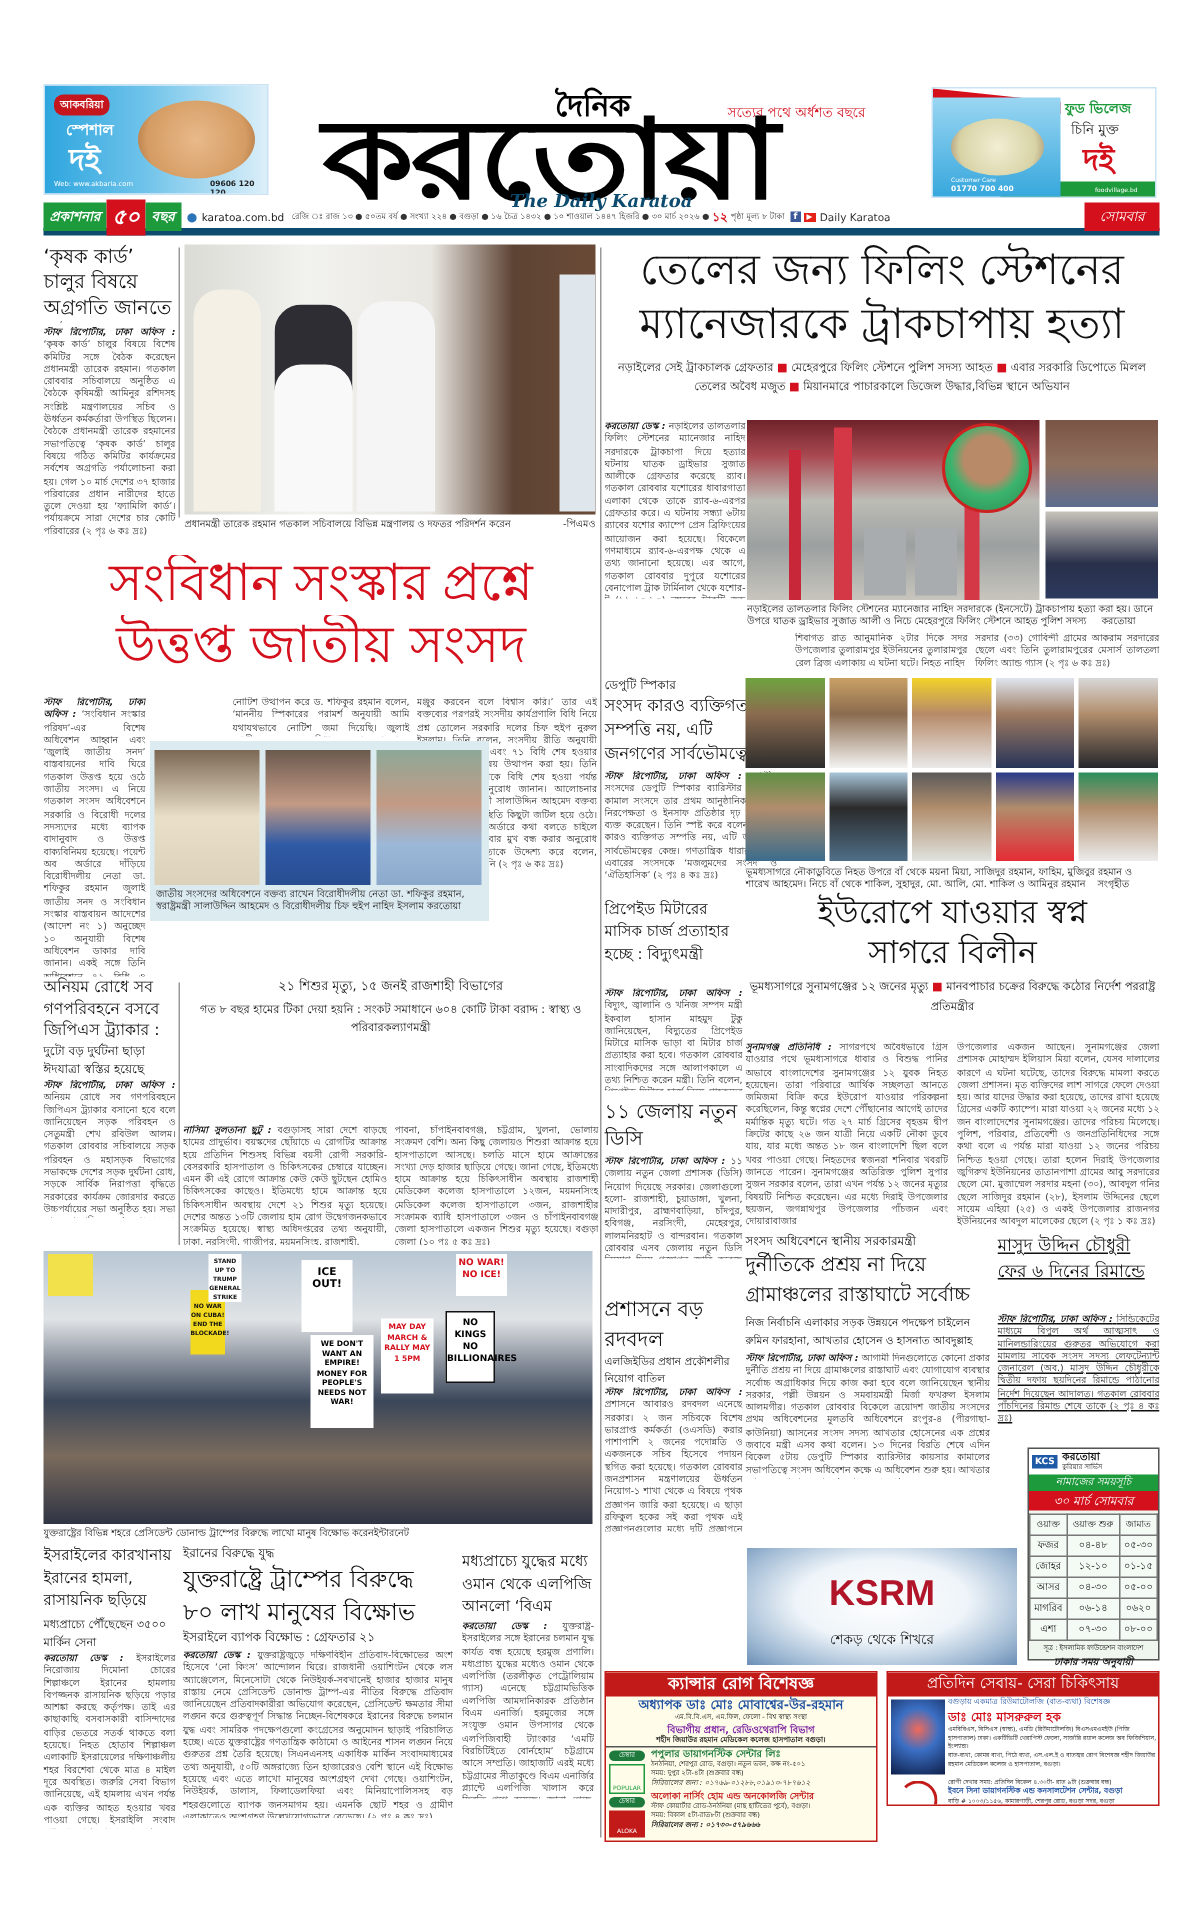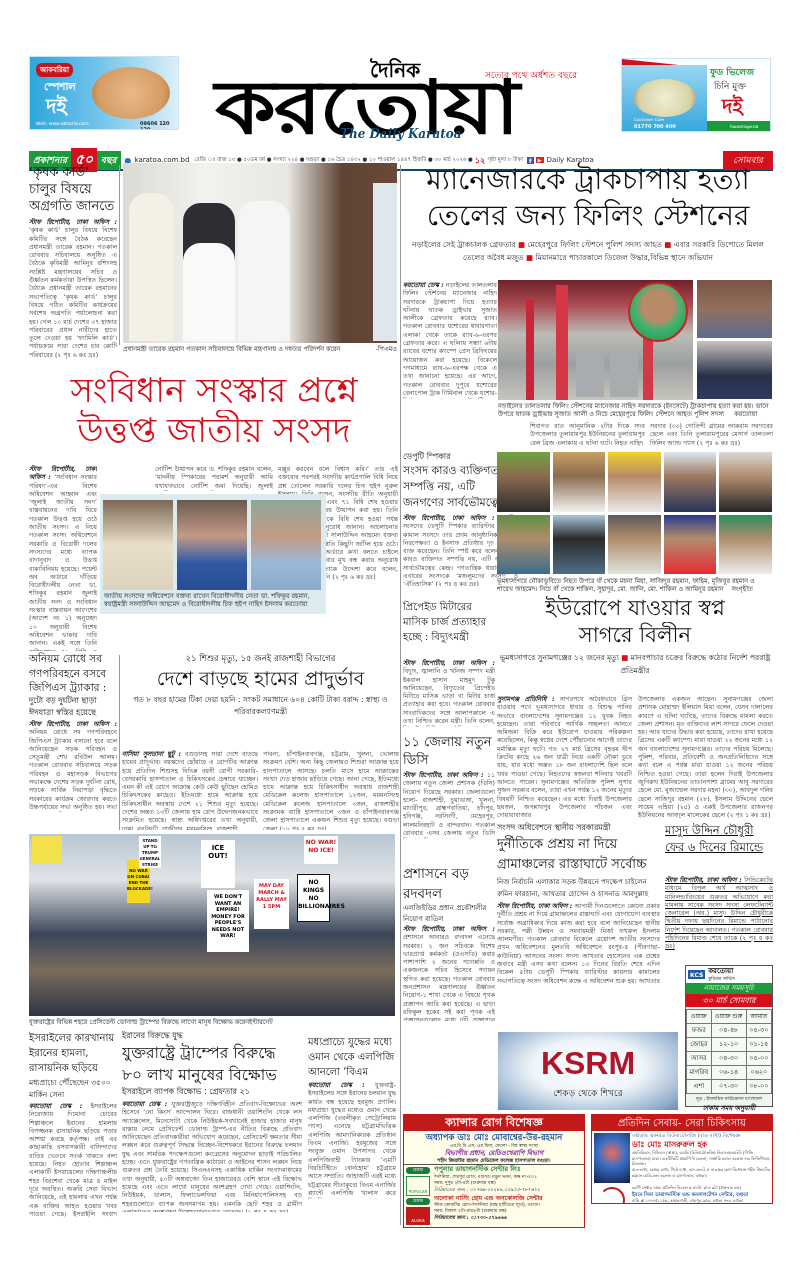--- a/index.html
+++ b/index.html
@@ -63,21 +63,21 @@
   <div class="abs" style="left:0;top:6px;width:85px;height:68px;background:linear-gradient(180deg,#9ad6f2,#34a6dc);"></div>
   <div class="abs" style="left:12px;top:20px;width:62px;height:38px;border-radius:50%;background:radial-gradient(circle,#f1eed3 0%,#d8d3a6 70%,#9f8466 100%);"></div>
   <div class="abs" style="left:88px;top:6px;color:#1d9a3c;font-size:9px;font-weight:bold;">ফুড ভিলেজ</div>
   <div class="abs" style="left:92px;top:20px;color:#222;font-size:9px;">চিনি মুক্ত</div>
   <div class="abs" style="left:100px;top:32px;color:#d4101c;font-size:20px;font-weight:bold;">দই</div>
   <div class="abs" style="left:12px;top:58px;color:#fff;font-size:4px;">Customer Care</div>
   <div class="abs" style="left:12px;top:64px;color:#fff;font-size:5px;font-weight:bold;">01770 700 400</div>
   <div class="abs" style="left:108px;top:65px;color:#fff;font-size:4px;">foodvillage.bd</div>
 </div>
 
-<div class="abs info-bar" style="left:29px;top:151px;width:744px;height:20px;border-bottom:2px solid #0c4a6e;">
+<div class="abs info-bar" style="left:29px;top:137px;width:744px;height:20px;border-bottom:5px solid #0c4a6e;">
   <span class="green-chip">প্রকাশনার</span>
   <span class="red-chip">৫০</span>
   <span class="green-chip">বছর</span>
   <span style="margin-left:4px;color:#2a73b8;font-size:8px;">●</span>
   <span style="margin-left:3px;font-size:7px;color:#222;">karatoa.com.bd</span>
   <span style="margin-left:5px;font-size:5.4px;">রেজি ঃ রাজ ১৩ ● ৫০তম বর্ষ ● সংখ্যা ২২৪ ● বগুড়া ● ১৬ চৈত্র ১৪৩২ ● ১০ শাওয়াল ১৪৪৭ হিজরি ● ৩০ মার্চ ২০২৬ ●</span>
   <span style="margin-left:2px;color:#d4101c;font-weight:bold;font-size:8px;">১২</span>
   <span style="margin-left:2px;font-size:5.4px;">পৃষ্ঠা মূল্য ৮ টাকা</span>
   <span style="margin-left:4px;background:#3b5998;color:#fff;font-size:6px;font-weight:bold;padding:0 2px;">f</span>
   <span style="margin-left:2px;background:#e62117;color:#fff;font-size:5px;padding:0 2px;">▶</span>
@@ -99,22 +99,22 @@
   <div class="abs" style="left:60px;top:40px;width:52px;height:138px;background:#f9f9f9;border-radius:18px 18px 0 0;box-shadow:0 40px 0 #2d2d33 inset;"></div>
   <div class="abs" style="left:115px;top:38px;width:52px;height:140px;background:#f5f5f5;border-radius:18px 18px 0 0;"></div>
   <div class="abs" style="left:250px;top:20px;width:24px;height:158px;background:#dfe6ec;"></div>
 </div>
 <div class="abs caption" style="left:123px;top:345px;width:274px;display:flex;justify-content:space-between;">
   <span>প্রধানমন্ত্রী তারেক রহমান গতকাল সচিবালয়ে বিভিন্ন মন্ত্রণালয় ও দফতর পরিদর্শন করেন</span>
   <span>-পিএমও</span>
 </div>
 
 <div class="abs" style="left:403px;top:162px;width:370px;">
+  <div class="hl serif" style="font-size:28px;line-height:36px;text-align:center;white-space:nowrap;">তেলের জন্য ফিলিং স্টেশনের</div>
   <div class="hl serif" style="font-size:28px;line-height:36px;text-align:center;white-space:nowrap;">ম্যানেজারকে ট্রাকচাপায় হত্যা</div>
-  <div class="hl serif" style="font-size:28px;line-height:36px;text-align:center;white-space:nowrap;">তেলের জন্য ফিলিং স্টেশনের</div>
   <div style="font-size:7.5px;line-height:13px;text-align:center;margin-top:4px;color:#222;">
     <span>নড়াইলের সেই ট্রাকচালক গ্রেফতার</span>
     <span class="red">■</span>
     <span>মেহেরপুরে ফিলিং স্টেশনে পুলিশ সদস্য আহত</span>
     <span class="red">■</span>
     <span>এবার সরকারি ডিপোতে মিলল তেলের অবৈধ মজুত</span>
     <span class="red">■</span>
     <span>মিয়ানমারে পাচারকালে ডিজেল উদ্ধার,বিভিন্ন স্থানে অভিযান</span>
   </div>
 </div>
@@ -139,21 +139,21 @@
 <div class="abs body-text" style="left:403px;top:400px;width:94px;height:26px;"></div>
 <div class="abs body-text" style="left:530px;top:422px;width:115px;height:26px;">
   <span>শিবাগত রাত আনুমানিক ২টার দিকে সদর উপজেলার তুলারামপুর ইউনিয়নের তুলারামপুর রেল ব্রিজ এলাকায় এ ঘটনা ঘটে। নিহত নাহিদ</span>
 </div>
 <div class="abs body-text" style="left:650px;top:422px;width:123px;height:26px;">
   <span>সরদার (৩৩) গোবিন্দী গ্রামের আকরাম সরদারের ছেলে এবং তিনি তুলারামপুরের মেসার্স তালতলা ফিলিং অ্যান্ড গ্যাস</span>
   <span>(২ পৃঃ ৬ কঃ দ্রঃ)</span>
 </div>
 
 <div class="abs" style="left:29px;top:370px;width:370px;">
-  <div class="hl serif red" style="font-size:34px;line-height:40px;text-align:center;white-space:nowrap;">সংবিধান সংস্কার প্রশ্নে</div>
+  <div class="hl serif red" style="font-size:34px;line-height:40px;text-align:center;white-space:nowrap;font-family:Liberation Serif, serif;">সংবিধান সংস্কার প্রশ্নে</div>
   <div class="hl serif red" style="font-size:34px;line-height:40px;text-align:center;white-space:nowrap;">উত্তপ্ত জাতীয় সংসদ</div>
 </div>
 <div class="abs body-text" style="left:29px;top:465px;width:68px;height:186px;">
   <span class="lead">স্টাফ রিপোর্টার, ঢাকা অফিস :</span>
   <span>‘সংবিধান সংস্কার পরিষদ’-এর বিশেষ অধিবেশন আহ্বান এবং ‘জুলাই জাতীয় সনদ’ বাস্তবায়নের দাবি ঘিরে গতকাল উত্তপ্ত হয়ে ওঠে জাতীয় সংসদ। এ নিয়ে গতকাল সংসদ অধিবেশনে সরকারি ও বিরোধী দলের সদস্যদের মধ্যে ব্যাপক বাদানুবাদ ও উত্তপ্ত বাক্যবিনিময় হয়েছে। পয়েন্ট অব অর্ডারে দাঁড়িয়ে বিরোধীদলীয় নেতা ডা. শফিকুর রহমান জুলাই জাতীয় সনদ ও সংবিধান সংস্কার বাস্তবায়ন আদেশের (আদেশ নং ১) অনুচ্ছেদ ১০ অনুযায়ী বিশেষ অধিবেশন ডাকার দাবি জানান। একই সঙ্গে তিনি অধিবেশনে ৭১ বিধি ও রাষ্ট্রপতির ভাষণের ওপর আলোচনা স্থগিত রেখে সংবিধান সংস্কার নিয়ে আলোচনার দাবি তোলেন। একটি জনগুরুত্বপূর্ণ</span>
 </div>
 <div class="abs body-text" style="left:155px;top:465px;width:118px;height:26px;">
   <span>নোটিশ উত্থাপন করে ড. শফিকুর রহমান বলেন, ‘মাননীয় স্পিকারের পরামর্শ অনুযায়ী আমি যথাযথভাবে নোটিশ জমা দিয়েছি। জুলাই জাতীয় সনদ ও সংবিধান সংস্কার বাস্তবায়ন আদেশ ২০২৫-এর আলোকে আমি এই নোটিশটি উত্থাপন করছি। আপনি আলোচনার জন্য এটি</span>
 </div>
 <div class="abs body-text" style="left:278px;top:465px;width:120px;height:186px;">
@@ -203,21 +203,20 @@
   <div style="font-size:8px;line-height:11.5px;height:23px;">দুটো বড় দুর্ঘটনা ছাড়া ঈদযাত্রা স্বস্তির হয়েছে</div>
   <div class="body-text" style="height:92px;margin-top:2px;">
     <span class="lead">স্টাফ রিপোর্টার, ঢাকা অফিস :</span>
     <span>অনিয়ম রোধে সব গণপরিবহনে জিপিএস ট্র্যাকার বসানো হবে বলে জানিয়েছেন সড়ক পরিবহন ও সেতুমন্ত্রী শেখ রবিউল আলম। গতকাল রোববার সচিবালয়ে সড়ক পরিবহন ও মহাসড়ক বিভাগের সভাকক্ষে দেশের সড়ক দুর্ঘটনা রোধ, সড়কে সার্বিক নিরাপত্তা বৃদ্ধিতে সরকারের কার্যক্রম জোরদার করতে উচ্চপর্যায়ের সভা অনুষ্ঠিত হয়। সভা শেষে সাংবাদিকদের</span>
     <span>(২ পৃঃ ১ কঃ দ্রঃ)</span>
   </div>
 </div>
 
 <div class="abs" style="left:122px;top:651px;width:277px;">
   <div style="font-size:8.5px;line-height:14px;text-align:center;">২১ শিশুর মৃত্যু, ১৫ জনই রাজশাহী বিভাগের</div>
-  <div class="hl serif" style="font-size:19px;line-height:27px;text-align:center;white-space:nowrap;">দেশে বাড়ছে হামের প্রাদুর্ভাব</div>
   <div style="font-size:7.5px;line-height:12px;text-align:center;margin-top:2px;">গত ৮ বছর হামের টিকা দেয়া হয়নি : সংকট সমাধানে ৬০৪ কোটি টাকা বরাদ্দ : স্বাস্থ্য ও পরিবারকল্যাণমন্ত্রী</div>
 </div>
 <div class="abs body-text" style="left:122px;top:750px;width:136px;height:80px;">
   <span class="lead">নাসিমা সুলতানা ছুটু :</span>
   <span>বগুড়াসহ সারা দেশে বাড়ছে হামের প্রাদুর্ভাব। বয়স্কদের ছোঁয়াচে এ রোগটির আক্রান্ত হয়ে প্রতিদিন শিশুসহ বিভিন্ন বয়সী রোগী সরকারি-বেসরকারি হাসপাতাল ও চিকিৎসকের চেম্বারে যাচ্ছেন। এমন কী এই রোগে আক্রান্ত কেউ কেউ ছুটছেন হোমিও চিকিৎসকের কাছেও। ইতিমধ্যে হামে আক্রান্ত হয়ে চিকিৎসাধীন অবস্থায় দেশে ২১ শিশুর মৃত্যু হয়েছে। দেশের অন্তত ১৩টি জেলায় হাম রোগ উদ্বেগজনকভাবে সংক্রমিত হয়েছে। স্বাস্থ্য অধিদপ্তরের তথ্য অনুযায়ী, ঢাকা, নরসিংদী, গাজীপুর, ময়মনসিংহ, রাজশাহী,</span>
 </div>
 <div class="abs body-text" style="left:263px;top:750px;width:136px;height:80px;">
   <span>পাবনা, চাঁপাইনবাবগঞ্জ, চট্টগ্রাম, খুলনা, ভোলায় সংক্রমণ বেশি। অন্য কিছু জেলায়ও শিশুরা আক্রান্ত হয়ে হাসপাতালে আসছে। চলতি মাসে হামে আক্রান্তের সংখ্যা দেড় হাজার ছাড়িয়ে গেছে। জানা গেছে, ইতিমধ্যে হামে আক্রান্ত হয়ে চিকিৎসাধীন অবস্থায় রাজশাহী মেডিকেল কলেজ হাসপাতালে ১২জন, ময়মনসিংহ মেডিকেল কলেজ হাসপাতালে ৩জন, রাজশাহীর সংক্রামক ব্যাধি হাসপাতালে ৩জন ও চাঁপাইনবাবগঞ্জ জেলা হাসপাতালে একজন শিশুর মৃত্যু হয়েছে। বগুড়া জেলা</span>
   <span>(১০ পৃঃ ৫ কঃ দ্রঃ)</span>
 </div>
@@ -346,21 +345,21 @@
       <td>০৭-৩০</td>
       <td>০৮-০০</td>
     </tr>
   </tbody>
     </table>
   <div style="font-size:4.5px;text-align:center;margin-top:2px;">সূত্র : ইসলামিক ফাউন্ডেশন বাংলাদেশ</div>
   <div style="font-size:6.5px;font-style:italic;font-weight:bold;text-align:center;">ঢাকার সময় অনুযায়ী</div>
 </div>
 
 <div class="abs" style="left:498px;top:1032px;width:180px;height:78px;background:radial-gradient(ellipse at 50% 45%,#ffffff 0%,#eef4f9 45%,#9fb9d3 80%,#6b8eb6 100%);overflow:hidden;">
-  <div style="position:absolute;left:0;right:0;top:14px;text-align:center;color:#b0152a;font-weight:bold;font-size:32px;line-height:34px;font-family:'Liberation Sans',sans-serif;">KSRM</div>
+  <div style="position:absolute;left:0;right:0;top:14px;text-align:center;color:#b0152a;font-weight:bold;font-size:24px;line-height:34px;font-family:'Liberation Sans',sans-serif;">KSRM</div>
   <div style="position:absolute;left:0;right:0;top:54px;text-align:center;color:#222;font-size:9px;">শেকড় থেকে শিখরে</div>
 </div>
 
 <div class="abs" style="left:29px;top:1030px;width:88px;">
   <div class="hl" style="font-size:10px;line-height:15px;height:45px;">ইসরাইলের কারখানায় ইরানের হামলা, রাসায়নিক ছড়িয়ে পড়ার আশঙ্কা</div>
   <div style="font-size:7.5px;line-height:11.5px;height:23px;margin-top:2px;">মধ্যপ্রাচ্যে পৌঁছেছেন ৩৫০০ মার্কিন সেনা</div>
   <div class="body-text" style="height:117px;margin-top:2px;">
     <span class="lead">করতোয়া ডেস্ক :</span>
     <span>ইসরাইলের নিরোজায় দিমোনা চোরের শিল্পাঞ্চলে ইরানের হামলায় বিপজ্জনক রাসায়নিক ছড়িয়ে পড়ার আশঙ্কা করছে কর্তৃপক্ষ। তাই এর কাছাকাছি বসবাসকারী বাসিন্দাদের বাড়ির ভেতরে সতর্ক থাকতে বলা হয়েছে। নিহত হোতাব শিল্পাঞ্চল এলাকাটি ইসরায়েলের দক্ষিণাঞ্চলীয় শহর বিরশেবা থেকে মাত্র ৪ মাইল দূরে অবস্থিত। জরুরি সেবা বিভাগ জানিয়েছে, এই হামলায় এখন পর্যন্ত এক ব্যক্তির আহত হওয়ার খবর পাওয়া গেছে। ইসরাইলি সংবাদ মাধ্যমগুলো</span>
     <span>(২ পৃঃ ১ কঃ দ্রঃ)</span>
@@ -385,21 +384,21 @@
     <span class="lead">করতোয়া ডেস্ক :</span>
     <span>যুক্তরাষ্ট্র-ইসরাইলের সঙ্গে ইরানের চলমান যুদ্ধ কার্যত বন্ধ হয়েছে হরমুজ প্রণালি। মধ্যপ্রাচ্য যুদ্ধের মধ্যেও ওমান থেকে এলপিজি (তরলীকৃত পেট্রোলিয়াম গ্যাস) এনেছে চট্টগ্রামভিত্তিক এলপিজি আমদানিকারক প্রতিষ্ঠান বিএম এনার্জি। হরমুজের সঙ্গে সংযুক্ত ওমান উপসাগর থেকে এলপিজিবাহী ট্যাংকার ‘এমটি বিরচিটিইতে বোর্নহোম’ চট্টগ্রামে আসে সম্প্রতি। জাহাজটি এরই মধ্যে চট্টগ্রামের সীতাকুণ্ডে বিএম এনার্জির প্ল্যান্টে এলপিজি খালাস করে ফিরতি পথে রয়েছে। জানা গেছে, ‘এমটি বিরচিটিইকে</span>
     
   </div>
 </div>
 
 <div class="abs ad-cancer" style="left:403px;top:1114px;width:182px;height:114px;">
   <div class="ad-head">ক্যান্সার রোগ বিশেষজ্ঞ</div>
   <div style="color:#1f4fa0;font-weight:bold;font-size:8.5px;text-align:center;line-height:12px;">অধ্যাপক ডাঃ মোঃ মোবাশ্বের-উর-রহমান</div>
   <div style="font-size:4.5px;text-align:center;line-height:6px;">এম.বি.বি.এস, এম.ফিল, ফেলো - বিশ্ব স্বাস্থ্য সংস্থা</div>
-  <div style="color:#7a1fa0;font-weight:bold;font-style:italic;font-size:6.5px;text-align:center;line-height:8px;">বিভাগীয় প্রধান, রেডিওথেরাপি বিভাগ</div>
+  <div style="color:#7a1fa0;font-weight:bold;font-size:6.5px;text-align:center;line-height:8px;">বিভাগীয় প্রধান, রেডিওথেরাপি বিভাগ</div>
   <div style="font-size:4.8px;font-weight:bold;text-align:center;line-height:7px;border-bottom:1px solid #555;">শহীদ জিয়াউর রহমান মেডিকেল কলেজ হাসপাতাল বগুড়া।</div>
   <div style="display:flex;">
     <div style="width:28px;">
       <div style="background:#1d7a3c;color:#fff;font-size:4.5px;border-radius:4px;text-align:center;margin:2px;">চেম্বার</div>
       <div style="border:1px solid #1d9a3c;color:#1d9a3c;font-size:4px;text-align:center;height:20px;line-height:30px;margin:0 2px;">POPULAR</div>
       <div style="background:#1d7a3c;color:#fff;font-size:4.5px;border-radius:4px;text-align:center;margin:2px;">চেম্বার</div>
       <div style="background:#c21919;color:#fff;font-size:4px;text-align:center;height:18px;line-height:28px;margin:0 2px;">ALOKA</div>
     </div>
     <div style="flex:1;padding-left:2px;">
       <div style="color:#1d7a3c;font-weight:bold;font-size:6.5px;line-height:9px;">পপুলার ডায়াগনস্টিক সেন্টার লিঃ</div>

